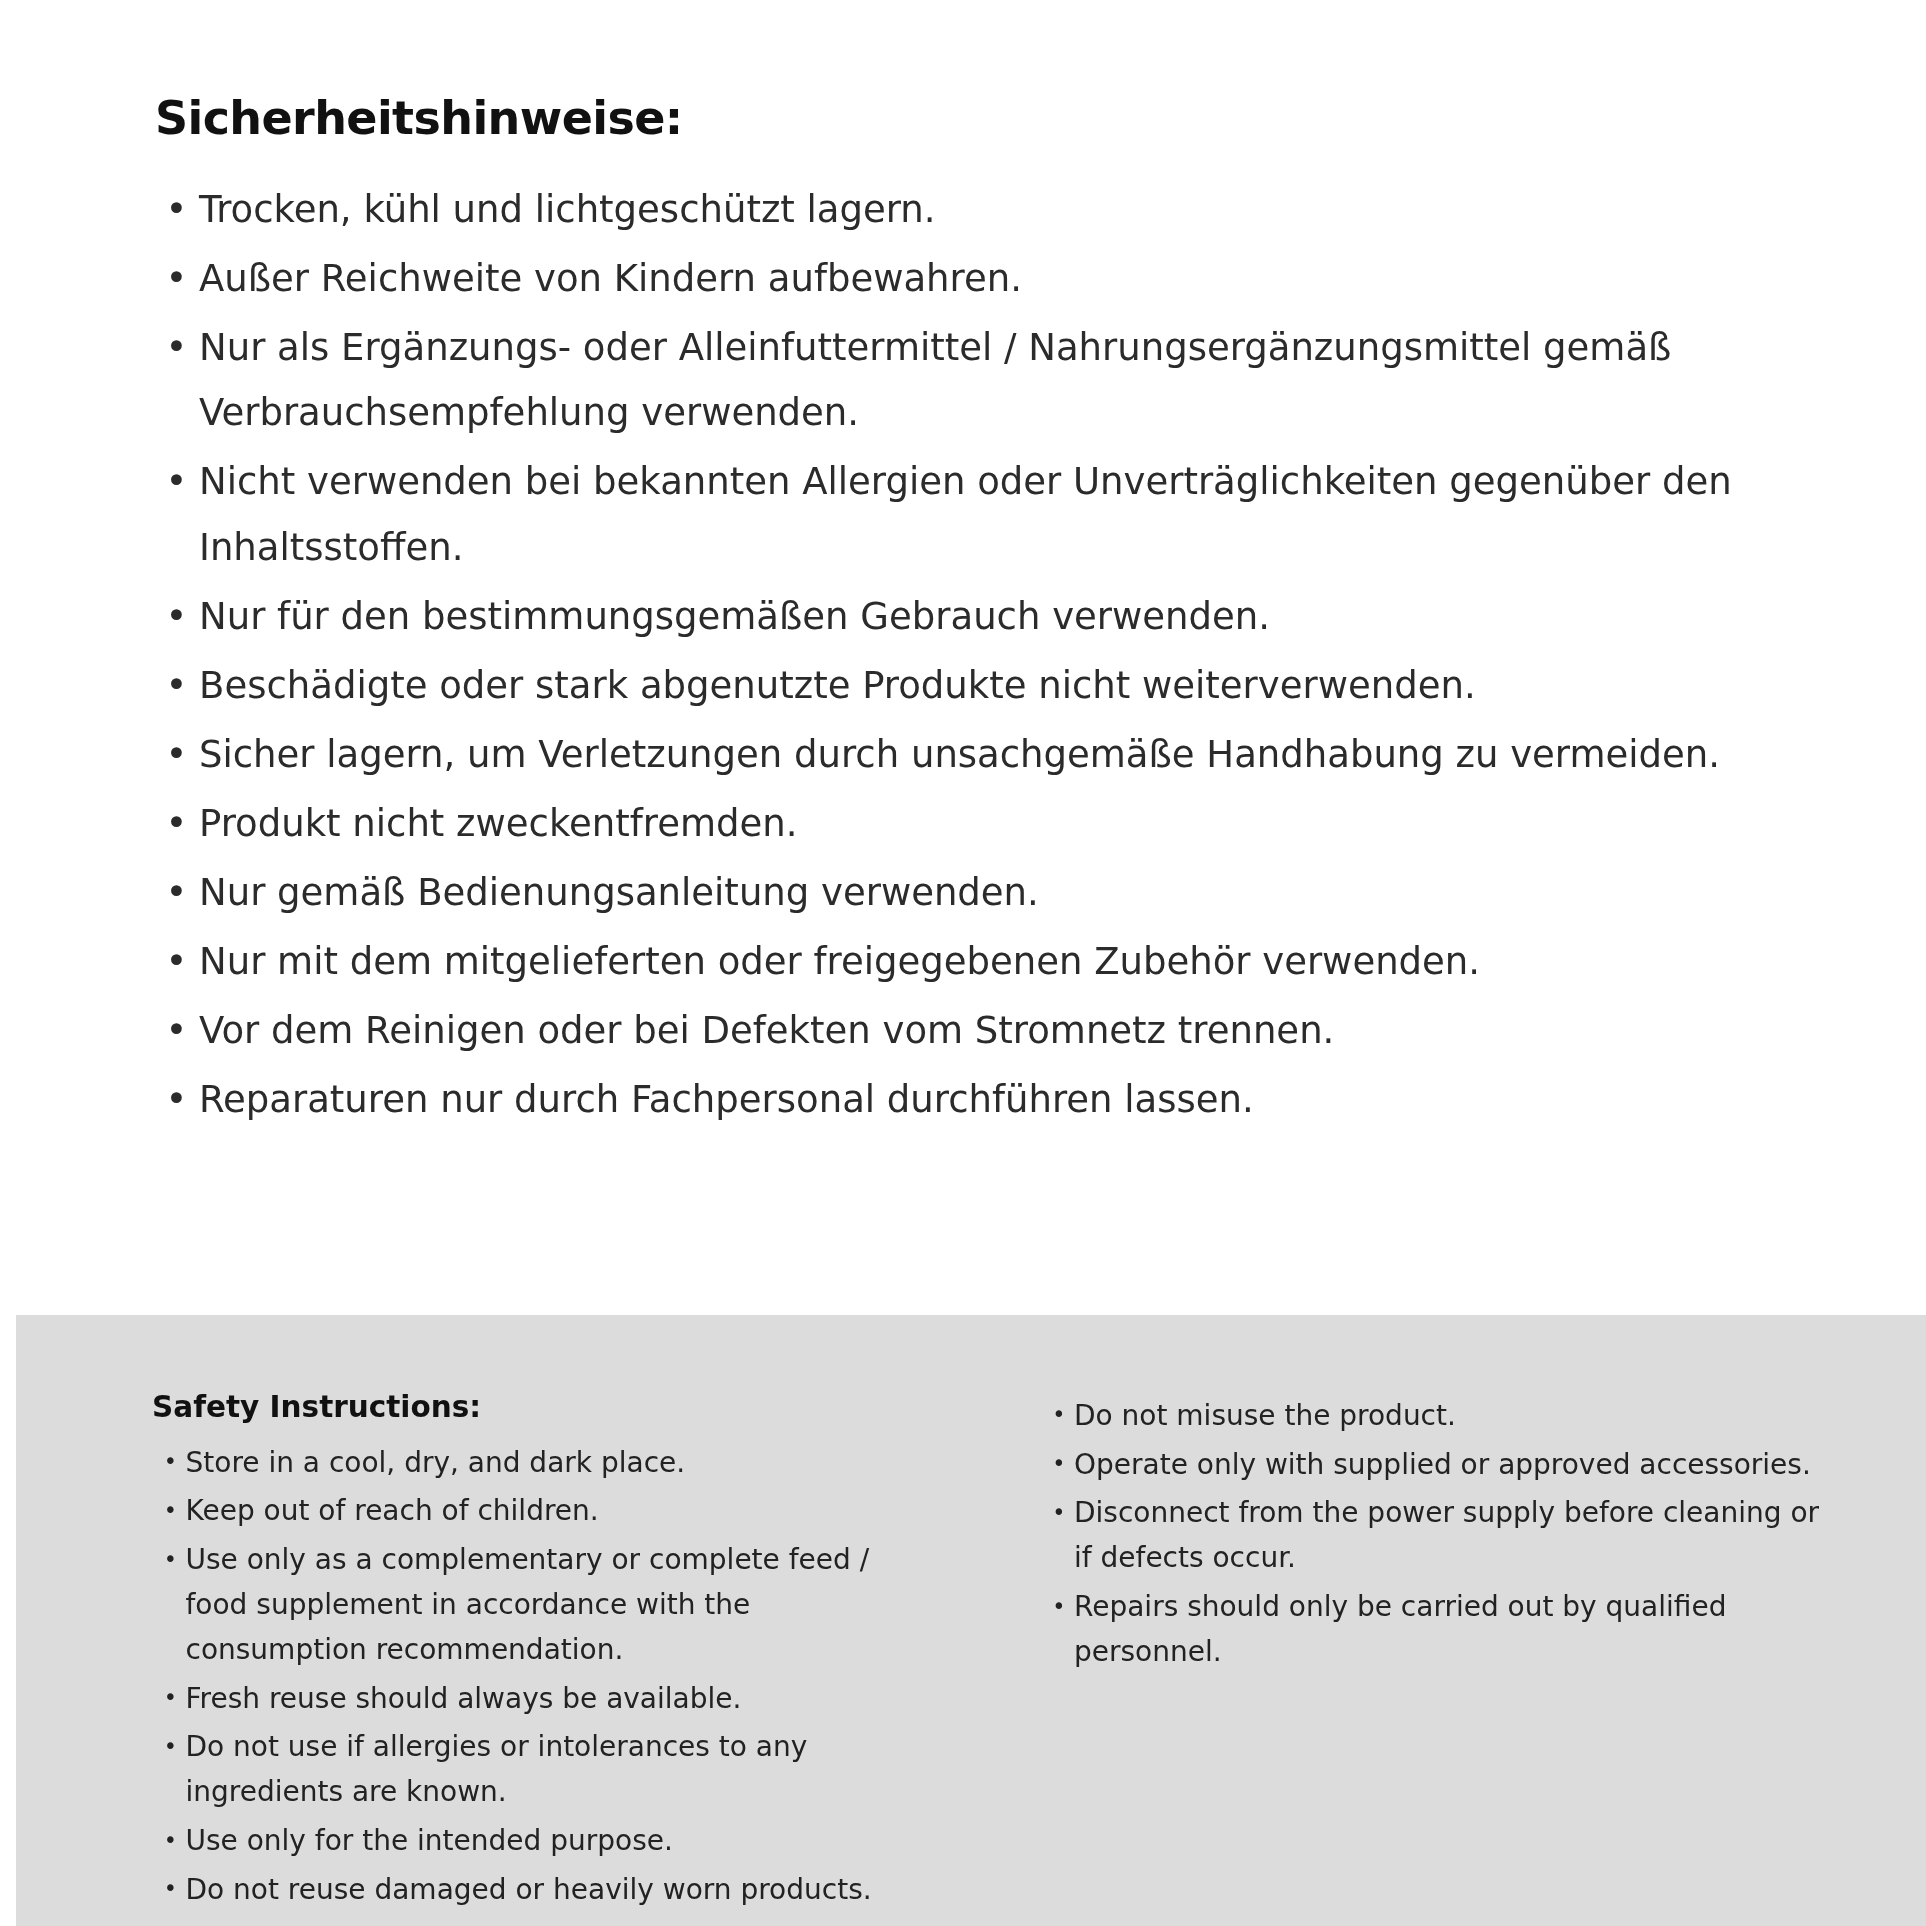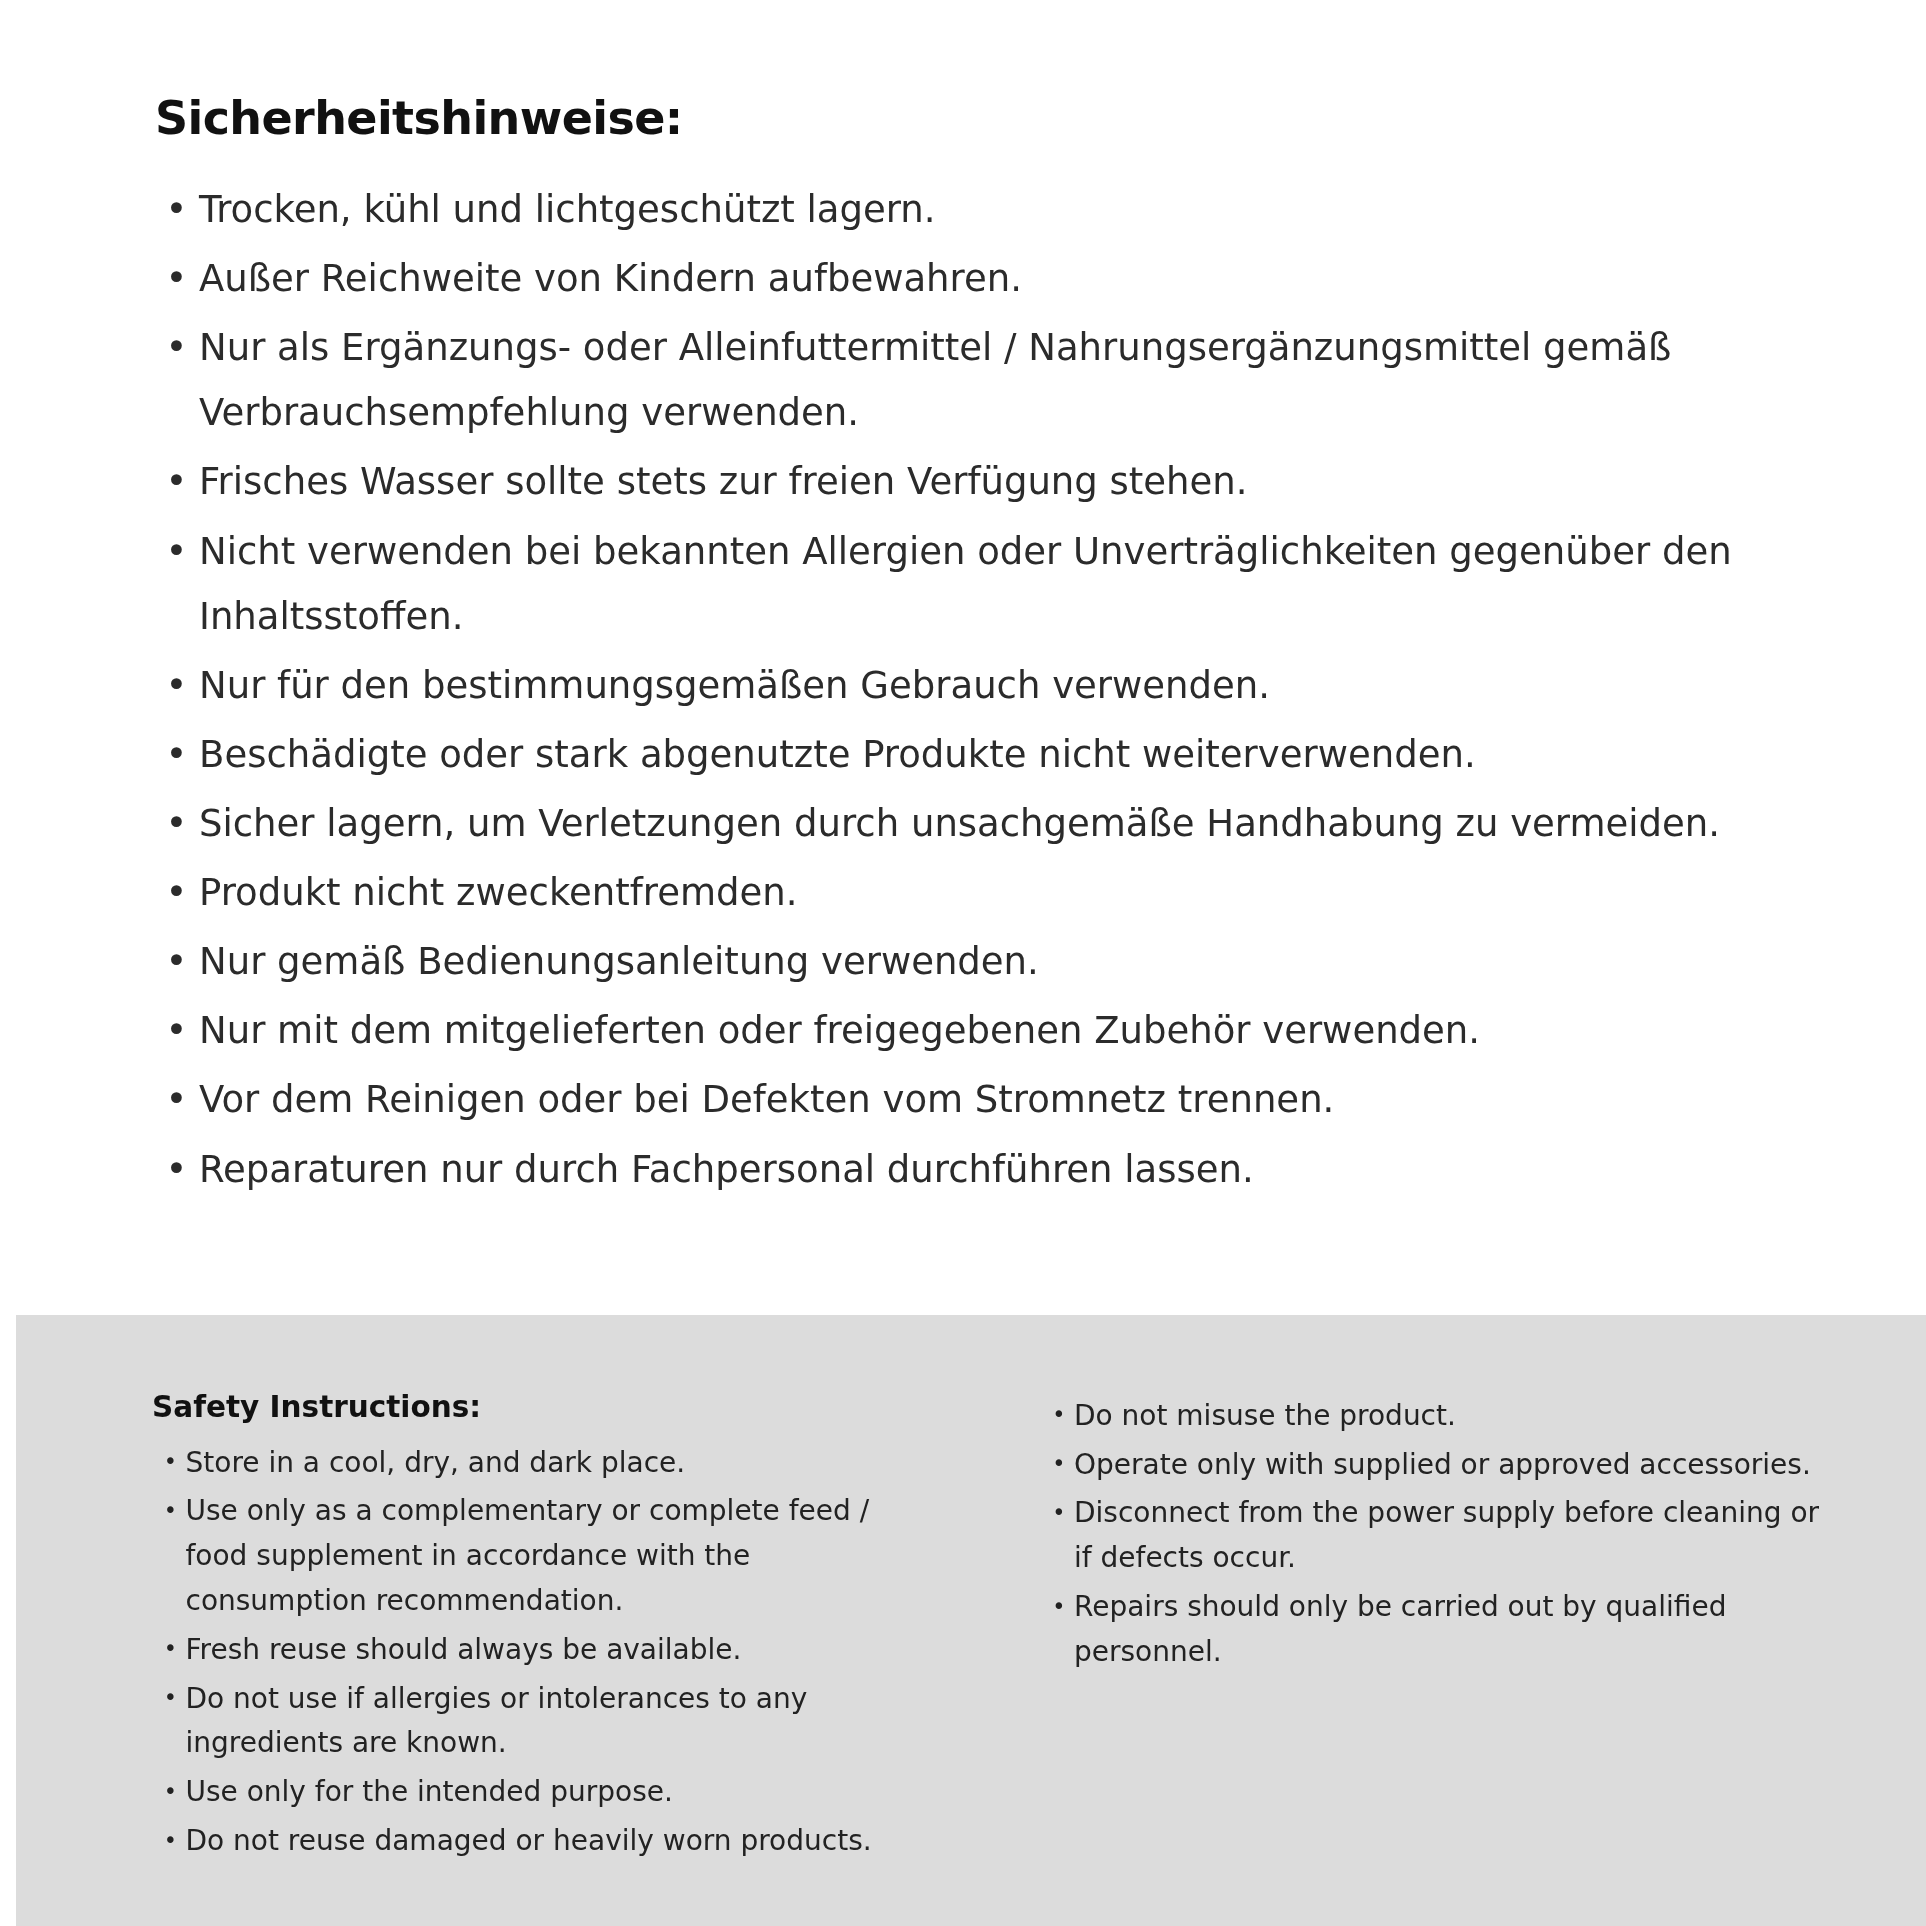--- a/index.html
+++ b/index.html
@@ -84,38 +84,38 @@
 <body>
 
 <div class="page">
 
   <section class="de-section">
     <h1 class="de-title">Sicherheitshinweise:</h1>
     <ul class="de-list">
       <li>Trocken, kühl und lichtgeschützt lagern.</li>
       <li>Außer Reichweite von Kindern aufbewahren.</li>
       <li>Nur als Ergänzungs- oder Alleinfuttermittel / Nahrungsergänzungsmittel gemäß Verbrauchsempfehlung verwenden.</li>
-      <li>Frisches Wasser sollte stets zur freien Verfügung stehen.</li>
       <li>Nicht verwenden bei bekannten Allergien oder Unverträglichkeiten gegenüber den Inhaltsstoffen.</li>
       <li>Nur für den bestimmungsgemäßen Gebrauch verwenden.</li>
       <li>Beschädigte oder stark abgenutzte Produkte nicht weiterverwenden.</li>
       <li>Sicher lagern, um Verletzungen durch unsachgemäße Handhabung zu vermeiden.</li>
       <li>Produkt nicht zweckentfremden.</li>
       <li>Nur gemäß Bedienungsanleitung verwenden.</li>
       <li>Nur mit dem mitgelieferten oder freigegebenen Zubehör verwenden.</li>
       <li>Vor dem Reinigen oder bei Defekten vom Stromnetz trennen.</li>
       <li>Reparaturen nur durch Fachpersonal durchführen lassen.</li>
     </ul>
   </section>
 
   <section class="en-section">
     <div class="en-col">
       <h2 class="en-title">Safety Instructions:</h2>
       <ul class="en-list">
         <li>Store in a cool, dry, and dark place.</li>
+        <li>Keep out of reach of children.</li>
         <li>Use only as a complementary or complete feed / food supplement in accordance with the consumption recommendation.</li>
         <li>Fresh reuse should always be available.</li>
         <li>Do not use if allergies or intolerances to any ingredients are known.</li>
         <li>Use only for the intended purpose.</li>
         <li>Do not reuse damaged or heavily worn products.</li>
       </ul>
     </div>
     <div class="en-col en-col-right">
       <ul class="en-list">
         <li>Do not misuse the product.</li>

